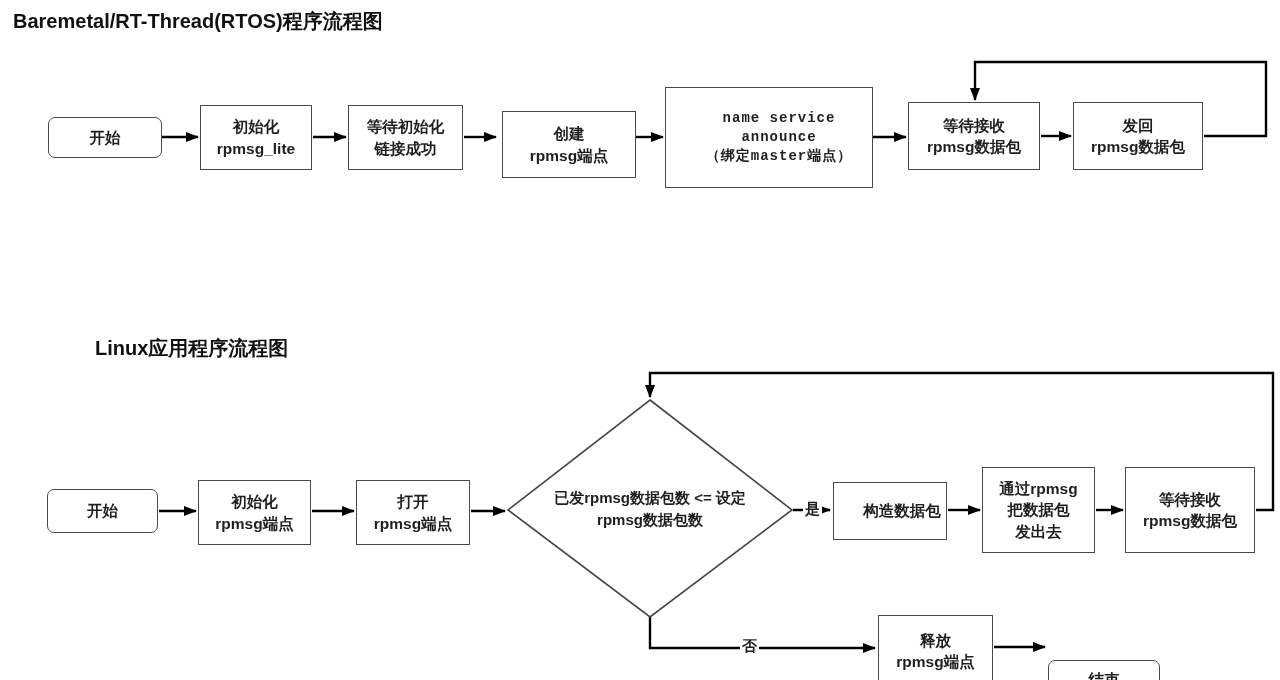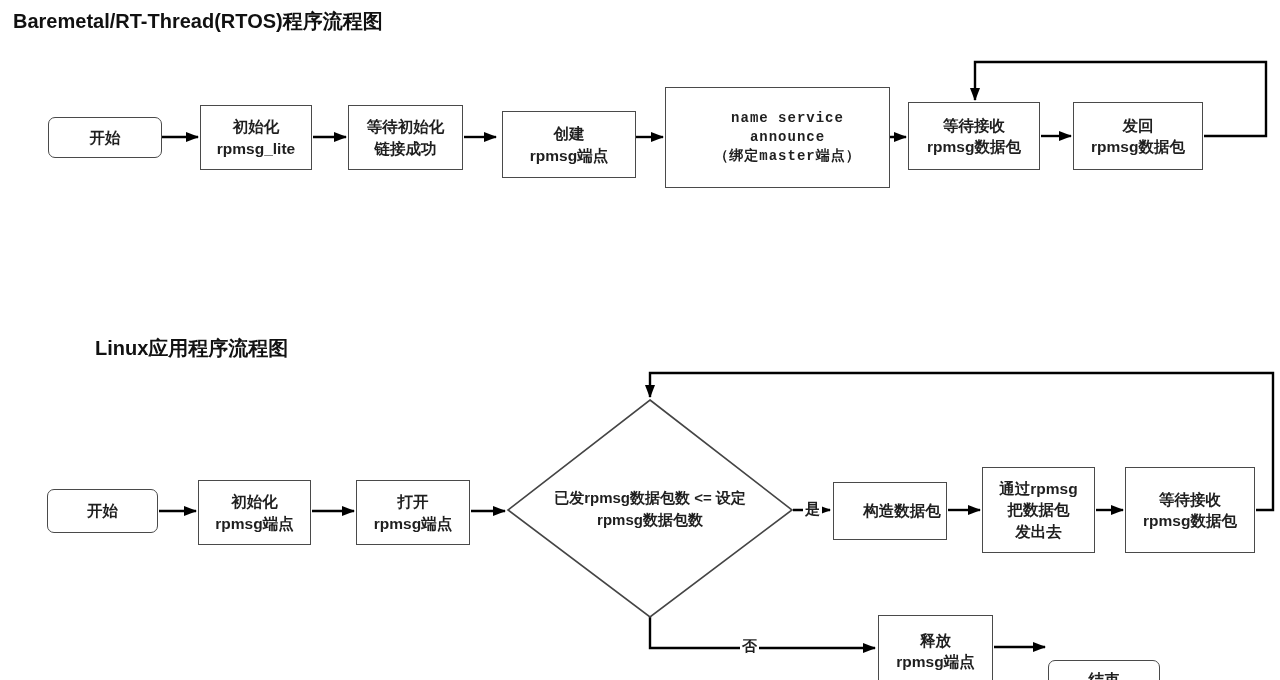--- a/index.html
+++ b/index.html
@@ -99,21 +99,21 @@
     <polygon points="650,400 792,510 650,617 508,510" fill="#ffffff" stroke="#454545" stroke-width="1.6"></polygon>
   </svg>
 
   <div class="node rounded" style="left:48px;top:117px;width:114px;height:41px;">开始</div>
   <div class="node" style="left:200px;top:105px;width:112px;height:65px;">初始化
 rpmsg_lite</div>
   <div class="node" style="left:348px;top:105px;width:115px;height:65px;">等待初始化
 链接成功</div>
   <div class="node" style="left:502px;top:103px;width:134px;height:67px;margin-top:8px;">创建
 rpmsg端点</div>
-  <div class="node mono" style="left:665px;top:87px;width:225px;height:101px;padding-left:20px;">name service
+  <div class="node mono" style="left:665px;top:87px;width:208px;height:101px;padding-left:20px;">name service
 announce
 （绑定master端点）</div>
   <div class="node" style="left:908px;top:102px;width:132px;height:68px;">等待接收
 rpmsg数据包</div>
   <div class="node" style="left:1073px;top:102px;width:130px;height:68px;">发回
 rpmsg数据包</div>
 
   <div class="node rounded" style="left:47px;top:489px;width:111px;height:44px;">开始</div>
   <div class="node" style="left:198px;top:480px;width:113px;height:65px;">初始化
 rpmsg端点</div>

